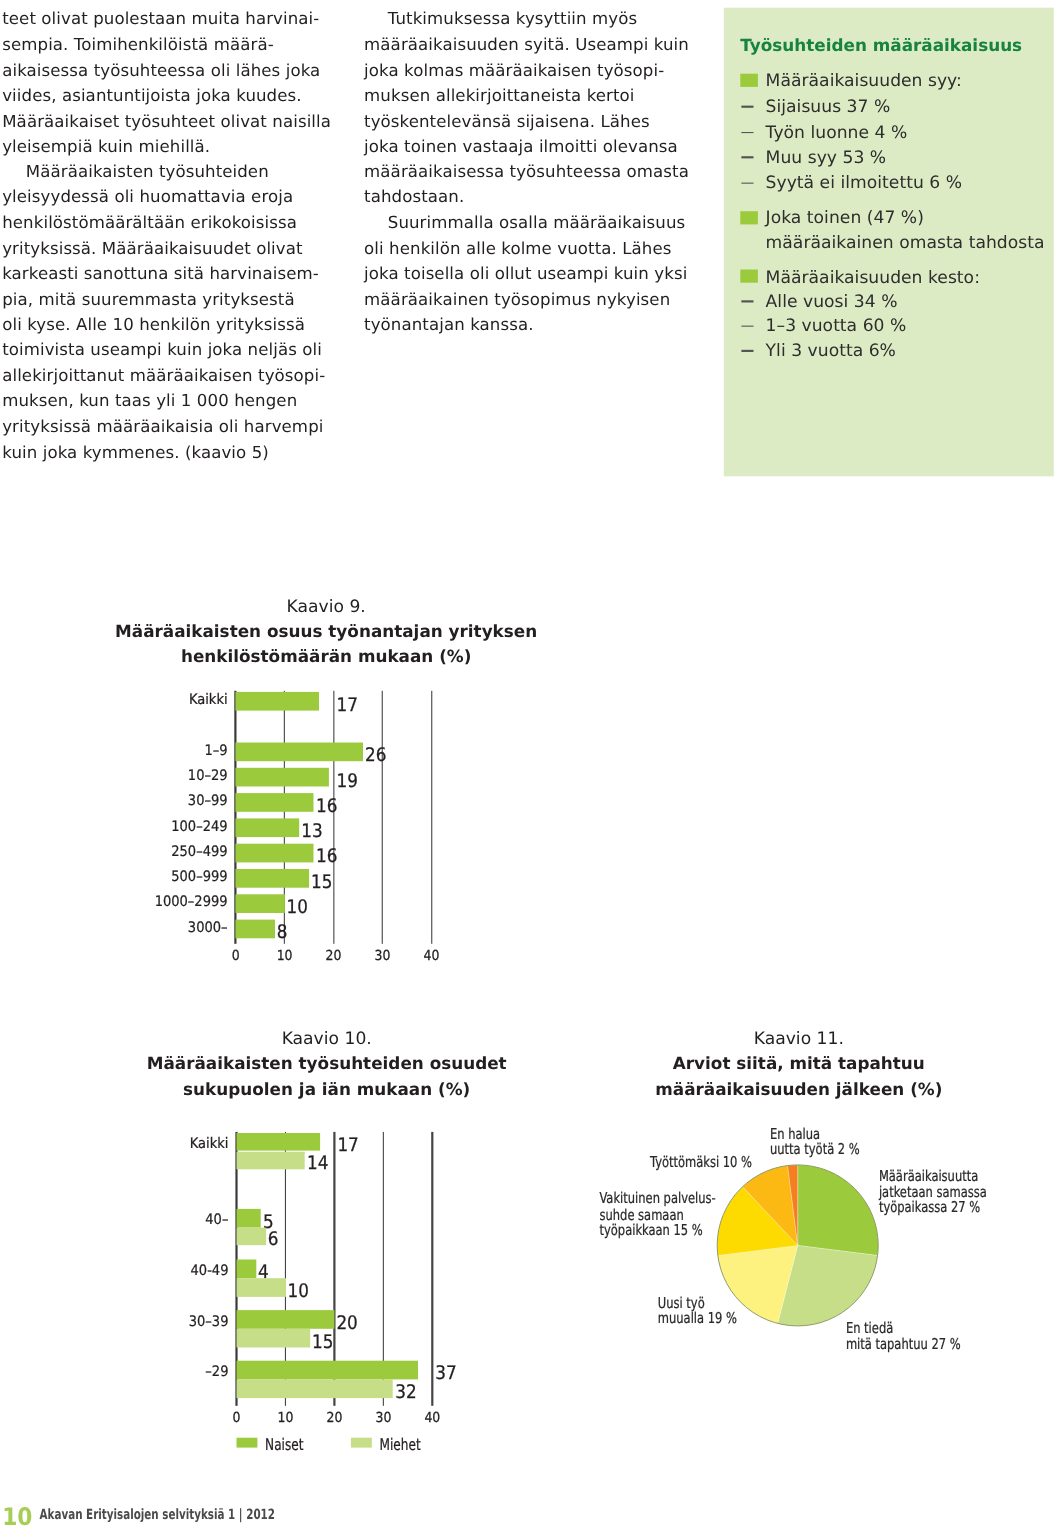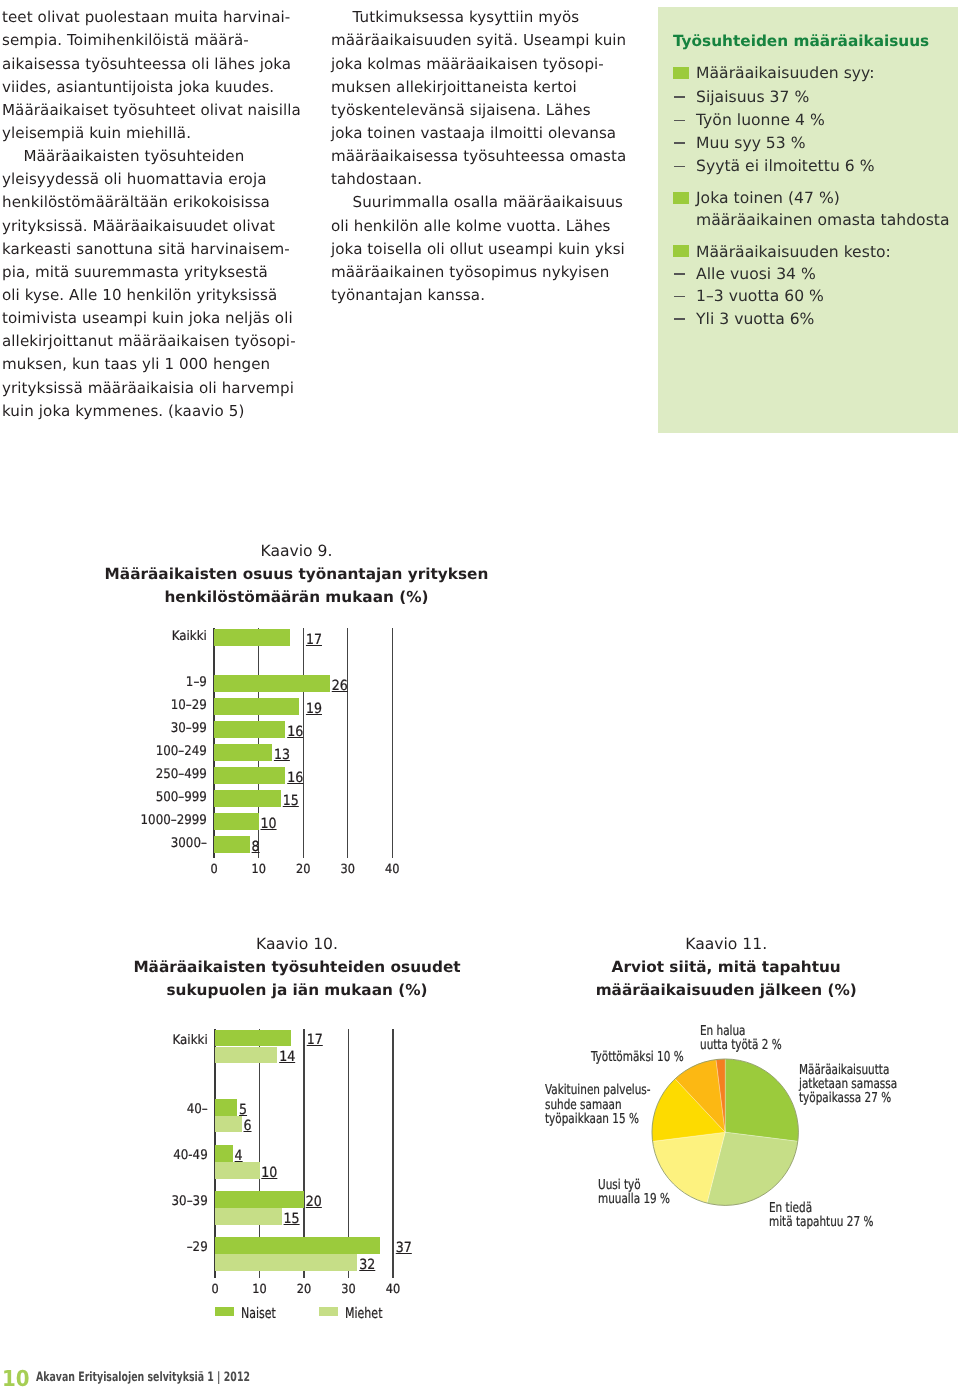--- a/index.html
+++ b/index.html
@@ -22,22 +22,22 @@
   .mark-sq{position:absolute;left:0px;width:16.2px;height:11.8px;background:#9BCB3C;}
   .mark-dash{position:absolute;left:1px;width:11px;height:1.5px;background:#555;}
 
   
   .cap{position:absolute;font-size:15.6px;line-height:1;color:#231f20;text-align:center;white-space:nowrap;}
   .ctitle{position:absolute;font-size:15.3px;line-height:1;font-weight:bold;color:#231f20;
           text-align:center;white-space:nowrap;}
   .gline{position:absolute;width:1.25px;background:#444444;}
   .axis{position:absolute;width:1.7px;background:#3a3a3a;}
   .bar{position:absolute;}
-  .vlab{position:absolute;font-size:14px;line-height:1;color:#231f20;white-space:nowrap;
-        font-stretch:condensed;text-decoration:underline;-webkit-text-stroke:0.24px #231f20;}
+  .vlab{position:absolute;font-size:17px;line-height:1;color:#231f20;white-space:nowrap;
+        font-stretch:condensed;-webkit-text-stroke:0.24px #231f20;}
   .clab{position:absolute;font-size:13.2px;line-height:1;color:#231f20;text-align:right;white-space:nowrap;
         font-stretch:condensed;-webkit-text-stroke:0.2px #231f20;}
   .tick{position:absolute;font-size:12.6px;line-height:1;color:#231f20;text-align:center;white-space:nowrap;
         font-stretch:condensed;-webkit-text-stroke:0.24px #231f20;}
   .legsw{position:absolute;height:12.5px;width:19px;}
   .legtx{position:absolute;font-size:14.6px;line-height:1;color:#231f20;white-space:nowrap;
          font-stretch:condensed;-webkit-text-stroke:0.2px #231f20;
          transform:scaleX(0.84);transform-origin:left top;}
 
   

